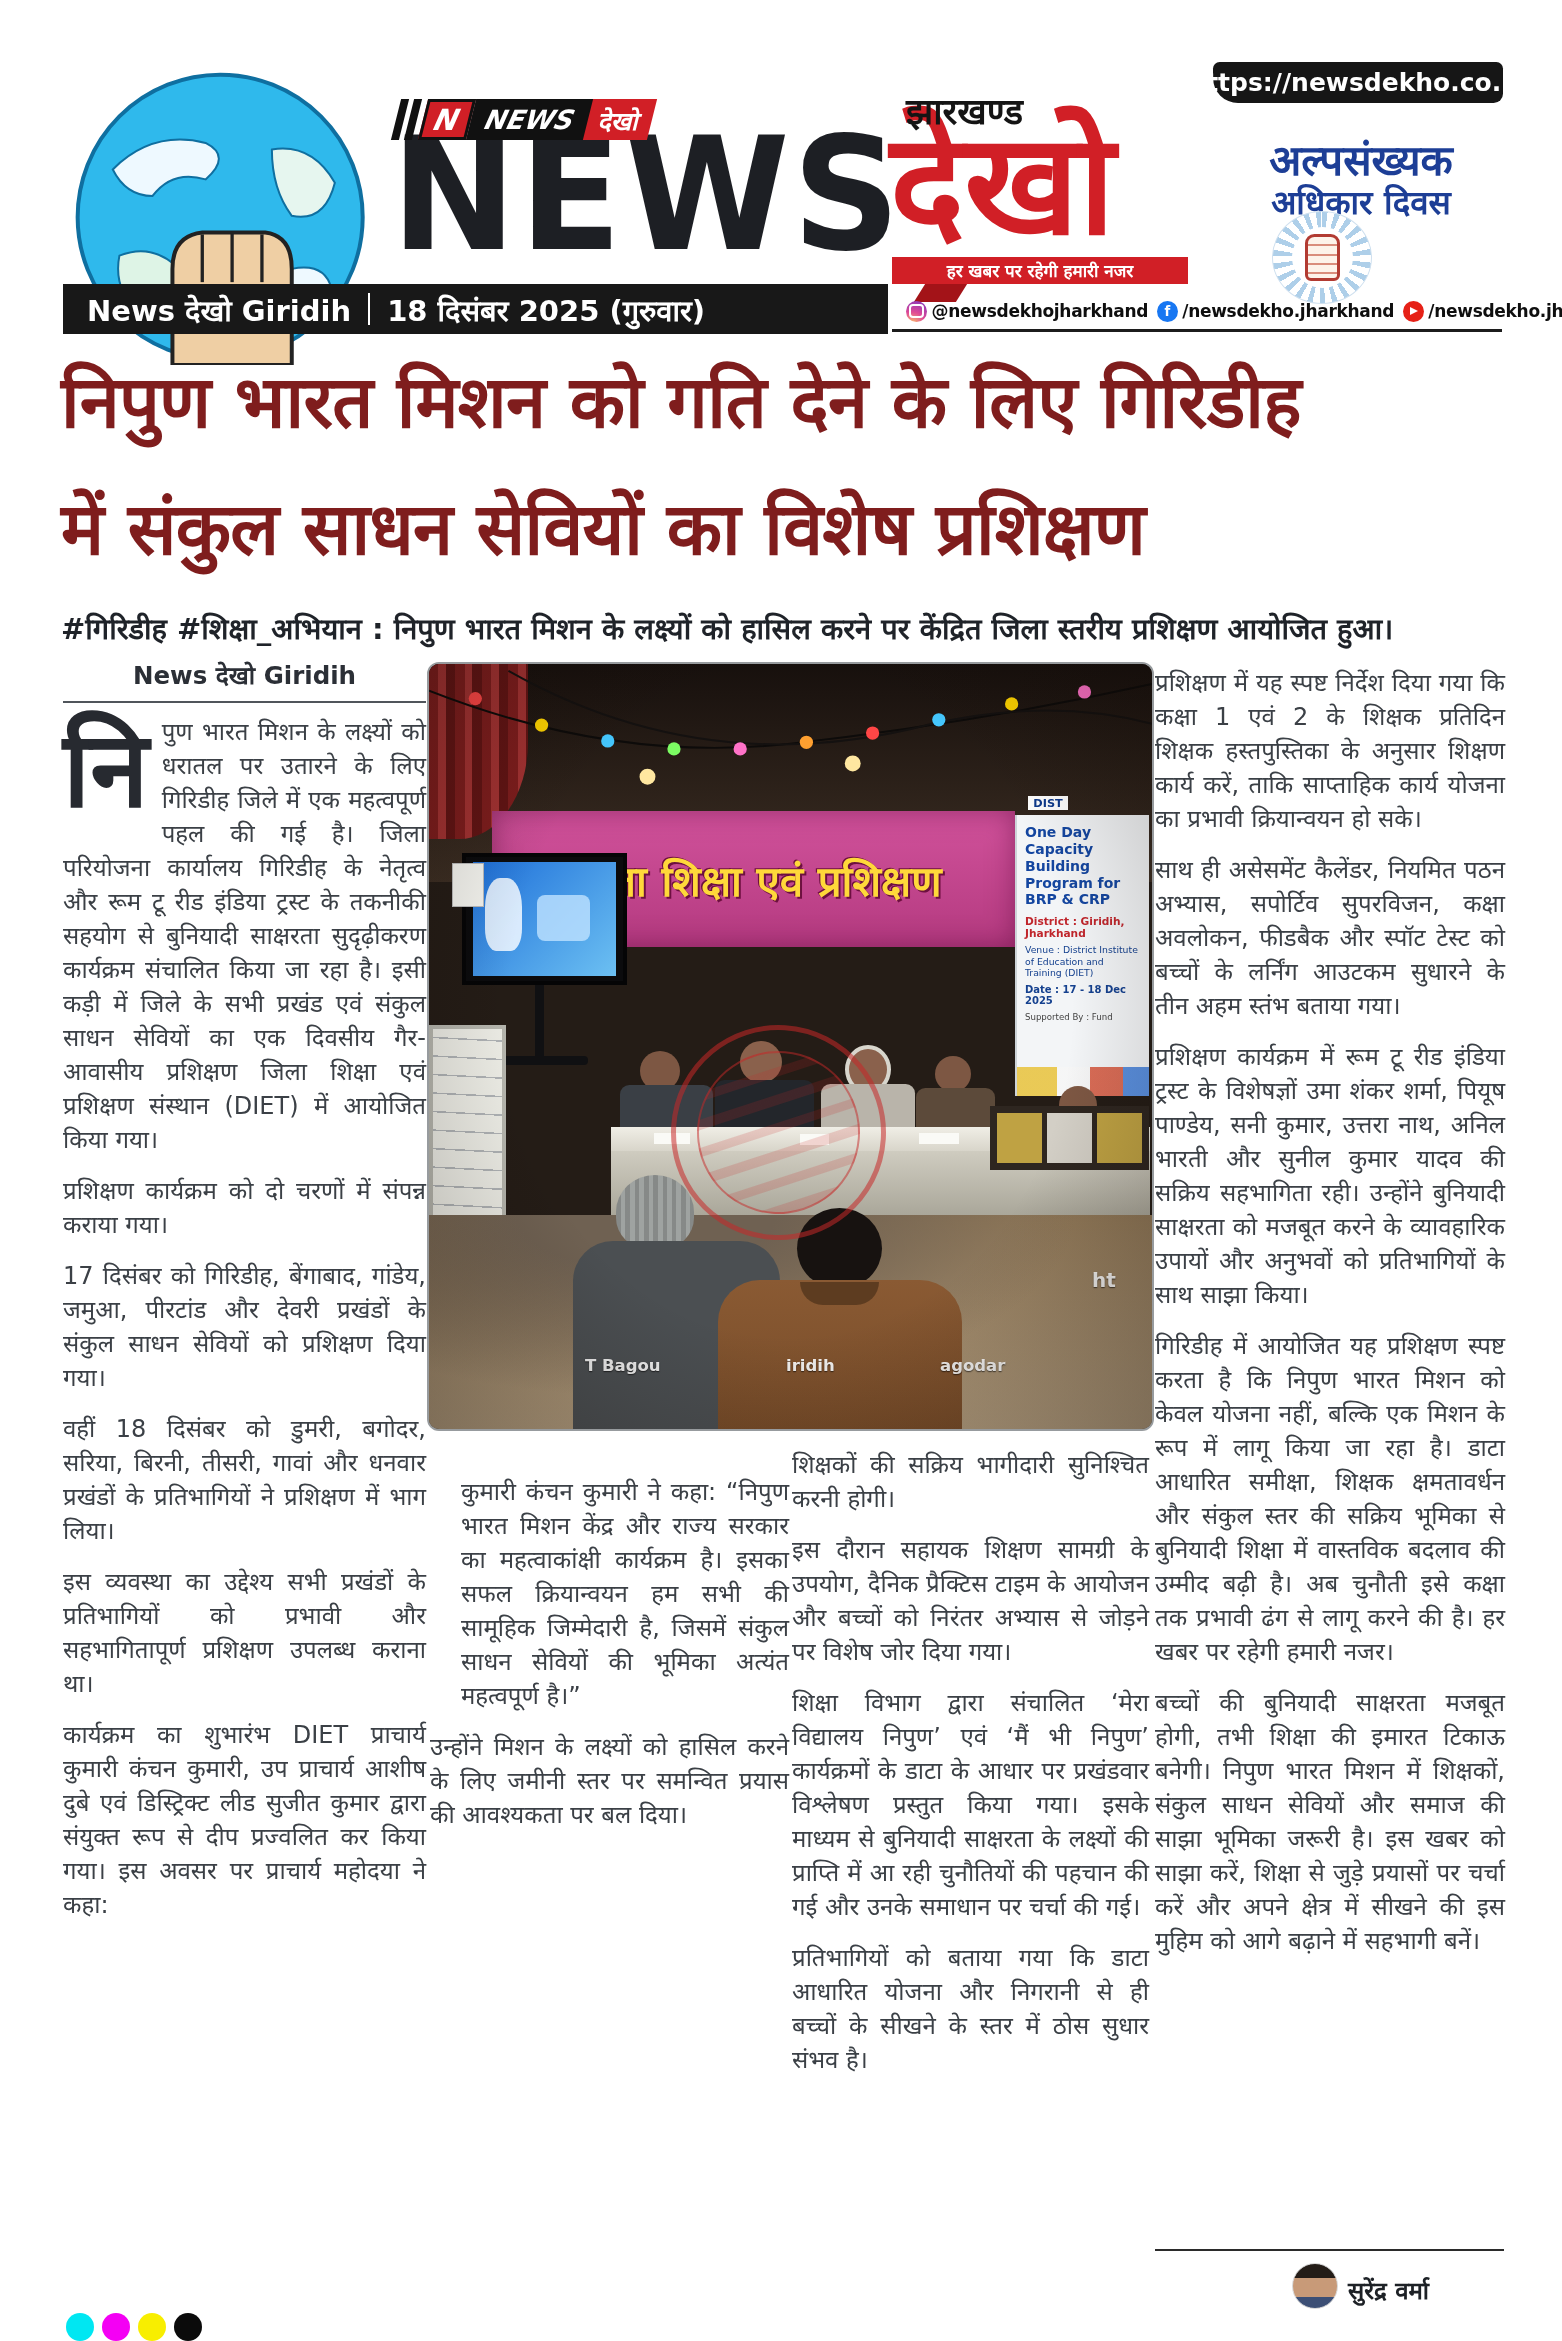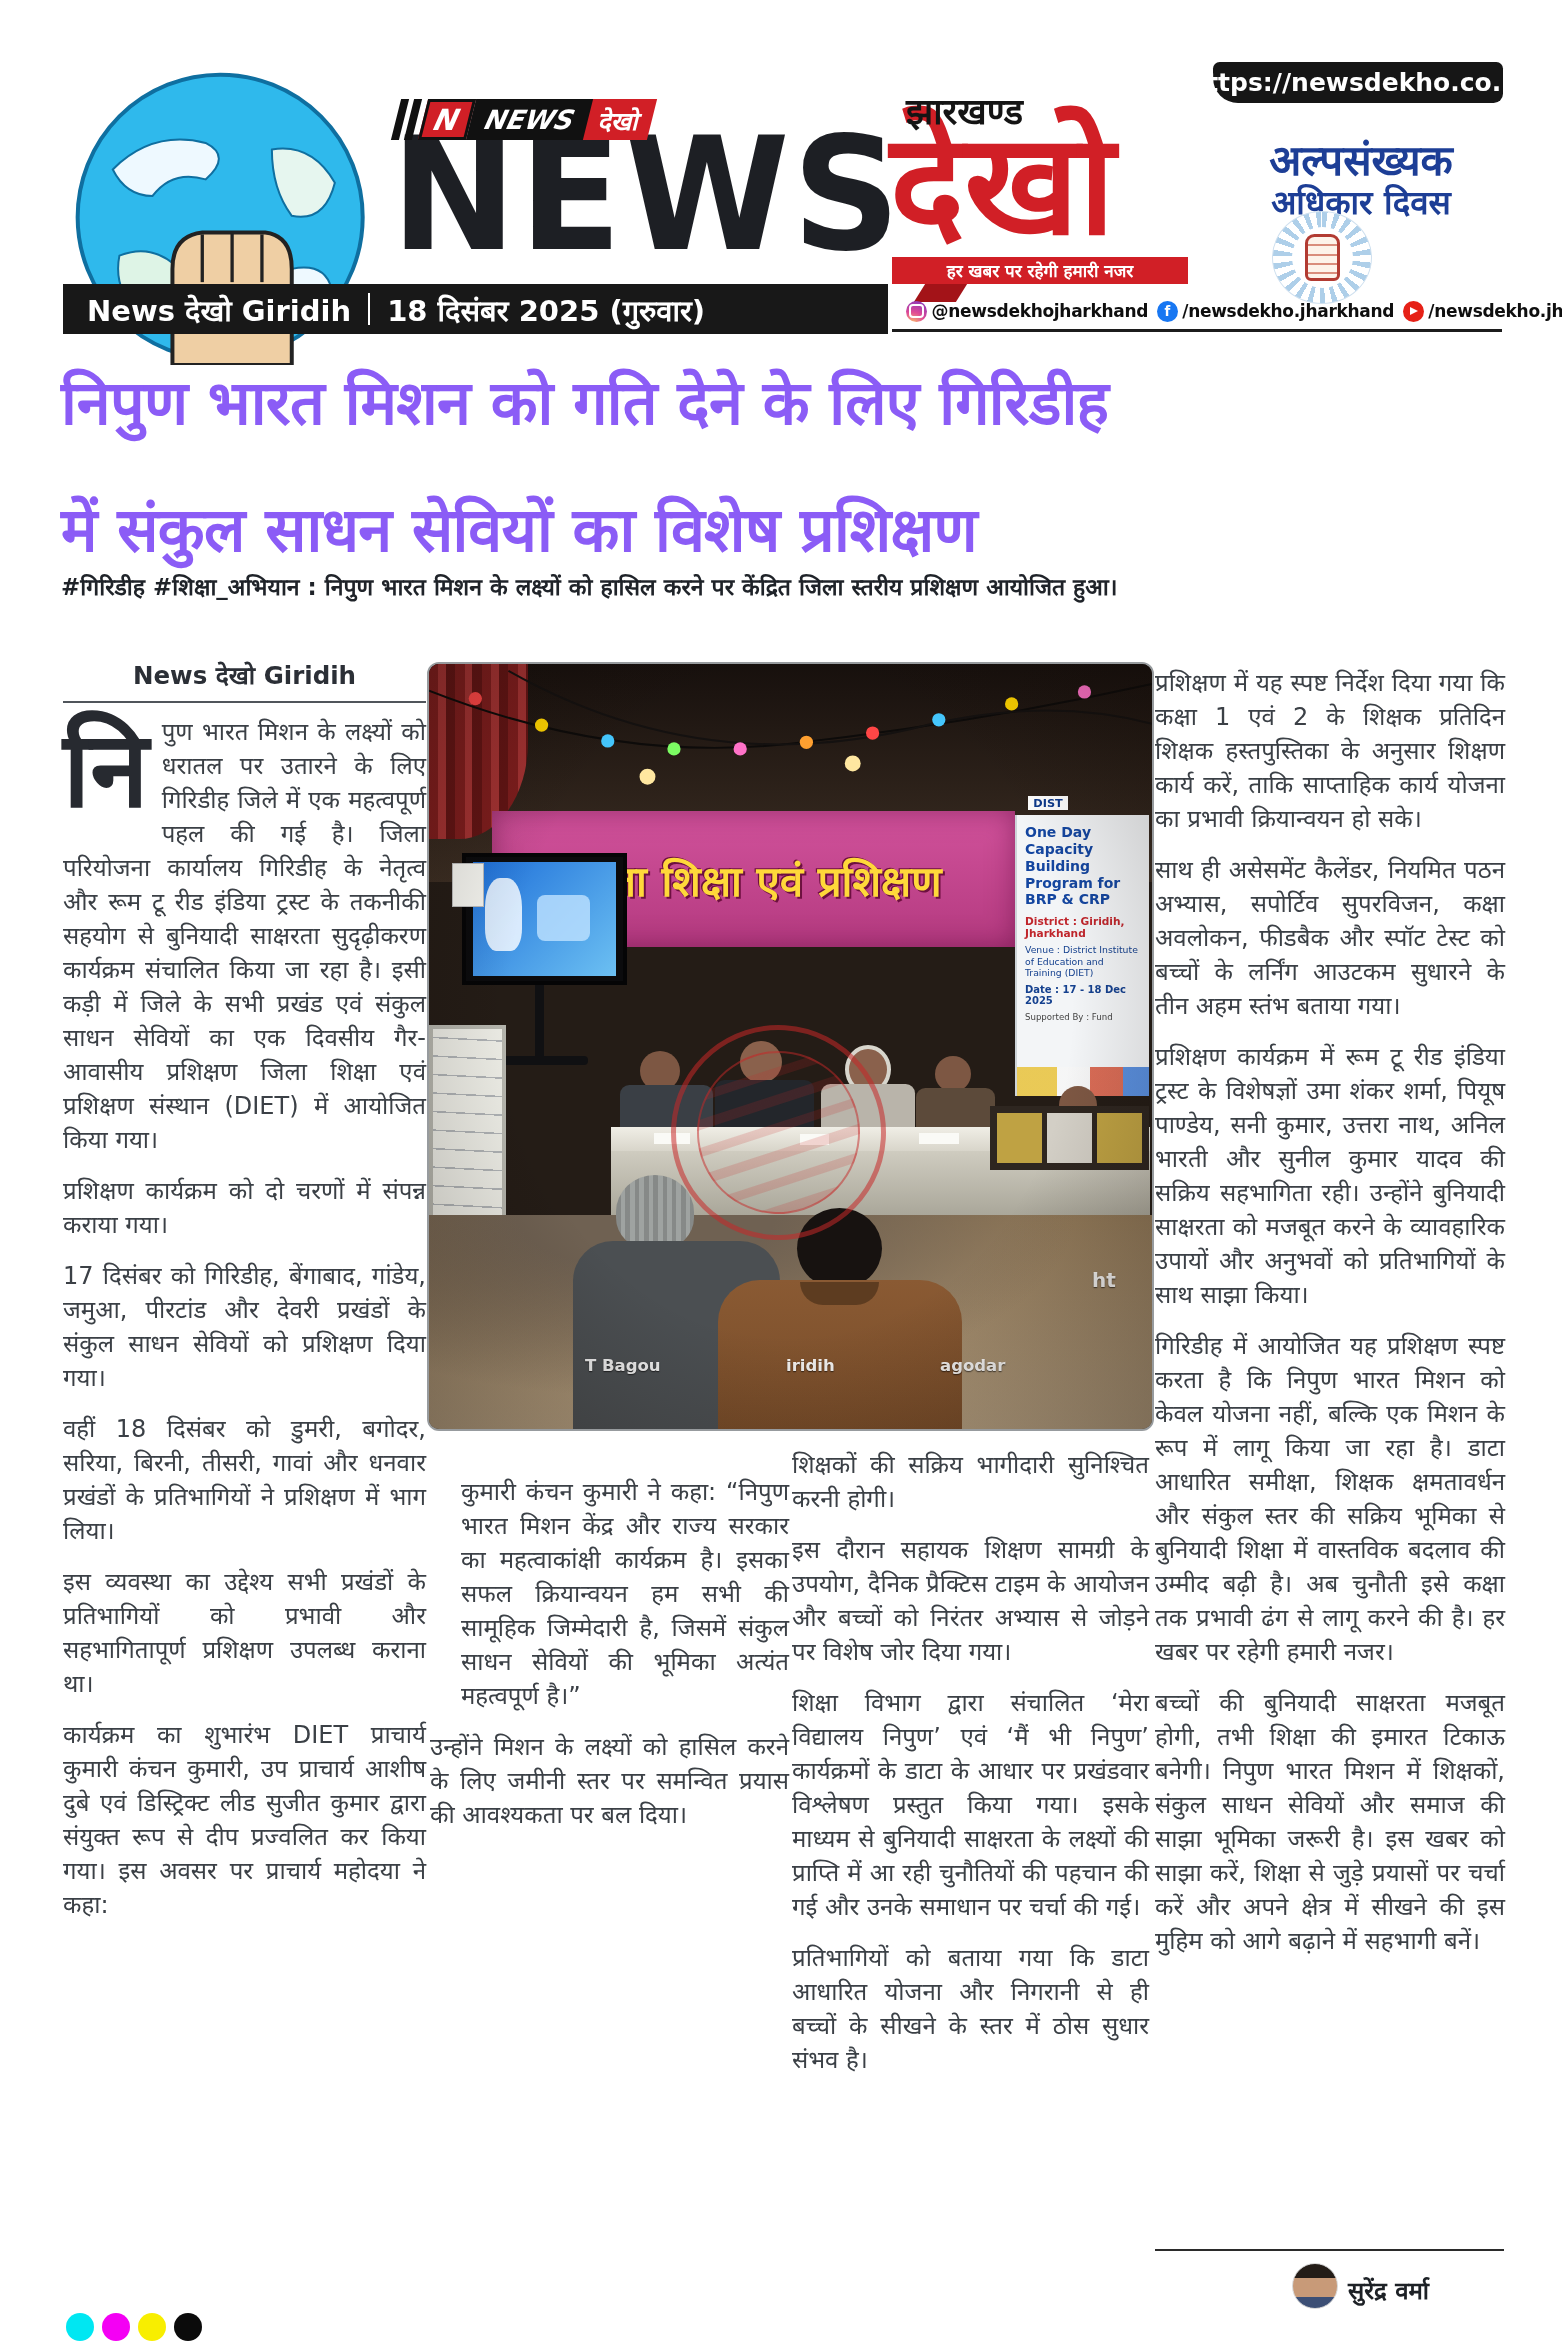--- a/index.html
+++ b/index.html
@@ -45,23 +45,23 @@
   .soc-ic{width:21px;height:21px;border-radius:50%;margin-right:4.6px;display:flex;align-items:center;
           justify-content:center;color:#fff;font-size:13.2px;font-weight:800;flex:0 0 auto;}
   .ic-ig{background:radial-gradient(circle at 30% 110%,#fdc468,#df4996 45%,#8a3ab9 90%);}
   .ig-lens{width:10.6px;height:10.6px;border:2px solid #fff;border-radius:4px;}
   .ic-fb{background:#1877f2;}
   .ic-yt{background:#e62117;}
   .yt-play{width:0;height:0;border-left:8px solid #fff;border-top:4.6px solid transparent;border-bottom:4.6px solid transparent;margin-left:2px;}
   .thin-rule{left:892px;top:329px;width:610px;height:2.6px;background:#1c1c1c;}
 
   
-  .headline{left:61px;top:339px;width:1450px;font-size:61px;line-height:127px;font-weight:800;
-            color:#8b5cf6;letter-spacing:-0.7px;}
-  .subheadline{left:61px;top:570px;width:1450px;font-size:23px;font-weight:700;color:#1f2329;}
+  .headline{left:61px;top:339px;width:1450px;font-size:72px;line-height:127px;font-weight:800;
+            color:#7f1d1d;letter-spacing:-0.7px;}
+  .subheadline{left:61px;top:608px;width:1450px;font-size:29px;font-weight:700;color:#1f2329;}
 
   
   .bodycol{font-size:24px;line-height:34px;text-align:justify;color:#3b4046;}
   .bodycol p{margin:0 0 17px 0;}
   .col1{left:63px;top:659px;width:363px;}
   .col1-head{text-align:center;font-size:24.5px;font-weight:700;color:#2b2f36;margin-bottom:8px;}
   .col1-rule{border:none;border-top:2.6px solid #50555b;margin:0 0 12px 0;}
   .dropcap{float:left;font-size:105px;line-height:0.92;font-weight:700;color:#272a30;margin:6.6px 13.2px 1.3px 0;}
   .col2{left:430px;top:1475px;width:359px;}
   .col2 .quote{margin-left:31px;}

